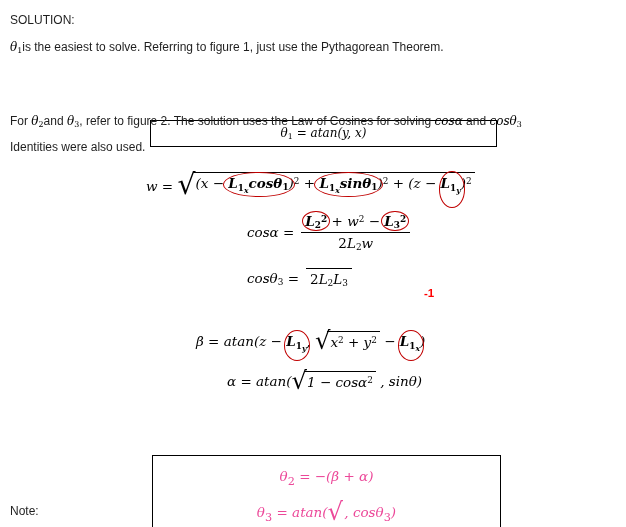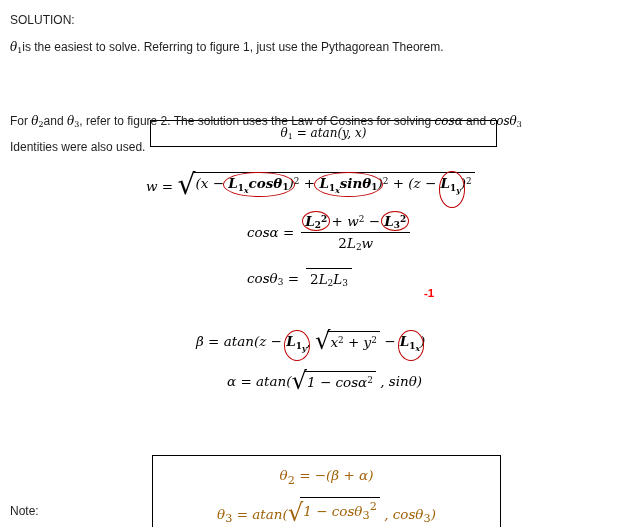--- a/index.html
+++ b/index.html
@@ -19,21 +19,21 @@
   .eq { position:absolute; font-family:"DejaVu Serif","Liberation Serif",serif; font-style:italic; color:#000; font-size:13.5px; white-space:nowrap; }
   .eq sub, .m sub { font-size:0.66em; vertical-align:-0.28em; }
   .eq sup, .m sup { font-size:0.66em; vertical-align:0.5em; }
   .ss { font-size:0.85em; vertical-align:-0.3em; }
   .d { font-style:normal; }
 
   
   .eq-box { position:absolute; border:1.3px solid #000; display:flex; align-items:center; justify-content:center; background:#fff;margin-top:43px; }
   .box1 { left:150px; top:77px; width:345px; height:25px; }
   .box2 { left:152px; top:412px; width:347px; height:80px; flex-direction:column; justify-content:space-evenly; }
-  .box2 .row { font-family:"DejaVu Serif","Liberation Serif",serif; font-style:italic; font-size:13.5px; color:#a16207; white-space:nowrap; }
+  .box2 .row { font-family:"DejaVu Serif","Liberation Serif",serif; font-style:italic; font-size:13.5px; color:#ec4899; white-space:nowrap; }
 
   
   .sqrt { display:inline-flex; align-items:flex-end; vertical-align:-0.12em; }
   .sqrt .sign { font-style:normal; font-size:1.8em; line-height:0.82; margin-right:-3px; transform:translateY(1px); }
   .sqrt.big .sign { font-size:2.1em; }
   .sqrt .rad { border-top:1.3px solid #000; padding:2px 3px 0 3px; }
 
   
   .frac-row { display:flex; align-items:center; gap:7px; }
   .frac { display:inline-block; text-align:center; }
@@ -113,19 +113,18 @@
     <span>α</span><span> = </span><span>atan</span><span>(</span><span class="sqrt">
         <span class="sign">√</span>
         <span class="rad"><span>1 − cosα</span><sup class="d">2</sup></span>
       </span><span> , sinθ</span><span>)</span>
   </div>
 
   <div class="eq-box box2">
     <div class="row"><span>θ</span><sub class="d">2</sub><span> = </span><span>−(β + α)</span></div>
     <div class="row"><span>θ</span><sub class="d">3</sub><span> = </span><span>atan</span><span>(</span><span class="sqrt">
           <span class="sign">√</span>
-          <span class="rad"><span>1 − cosθ</span><sub class="d">3</sub><sup class="d">2</sup></span>
         </span><span> , cosθ</span><sub class="d">3</sub><span>)</span></div>
   </div>
 
   <div class="note">Note:</div>
 
 </div>
 
 </body></html>

